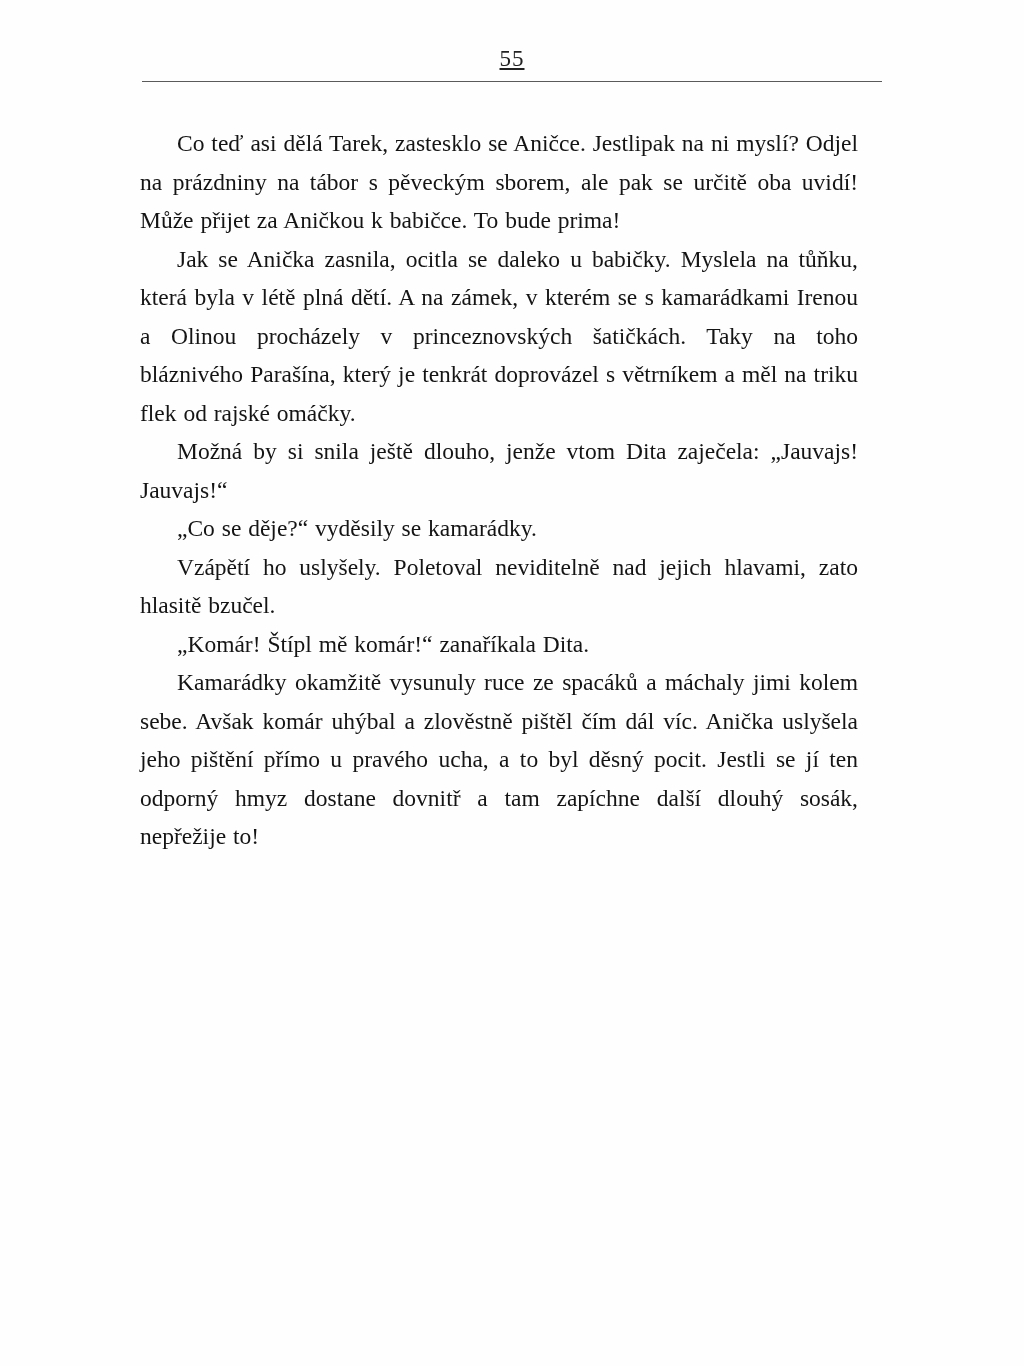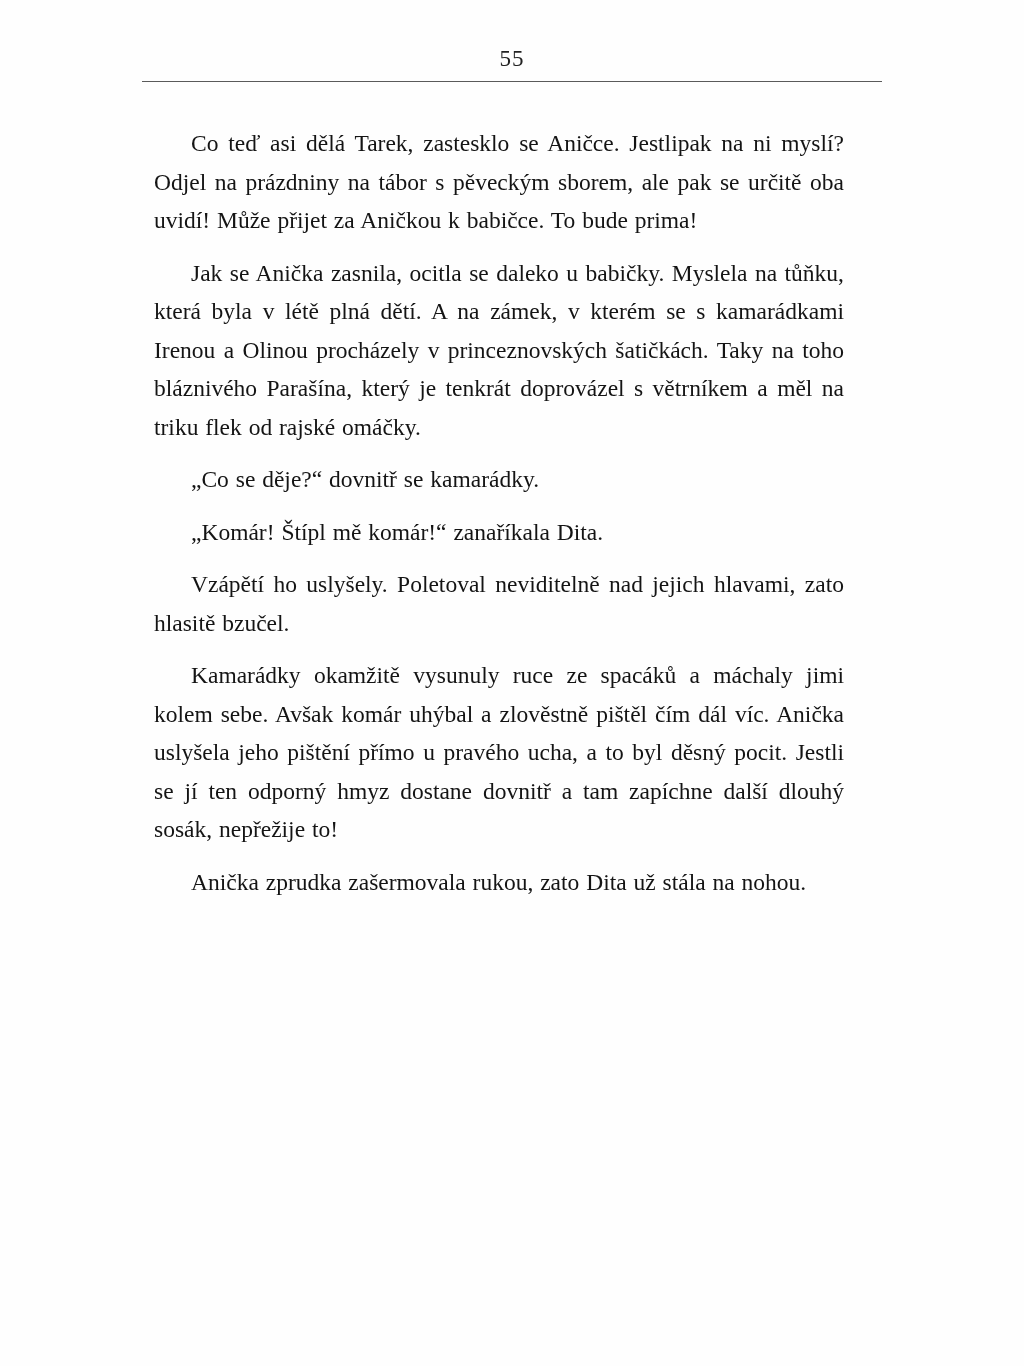--- a/index.html
+++ b/index.html
@@ -24,52 +24,53 @@
     padding-top: 46px;
   }
   .page-number {
     width: 740px;
     margin: 0 0 0 142px;
     text-align: center;
     font-size: 23px;
     line-height: 26px;
     letter-spacing: 1px;
     color: #222222;
+    text-decoration: underline;
   }
   .header-rule {
     width: 740px;
     margin: 9px 0 0 142px;
     border: none;
     border-top: 1px solid #5a5a5a;
     height: 0;
   }
   .text-block {
     width: 718px;
     margin: 42px 0 0 140px;
   }
   .text-block p {
-    margin: 14px;
+    margin: 0;
     font-size: 23.5px;
     line-height: 38.5px;
     text-align: justify;
     text-indent: 37px;
     color: #141414;
     word-spacing: 1px;
   }
 </style>
 </head>
 <body>
 
 <div class="page">
   <div class="page-header">
     <div class="page-number">55</div>
     <hr class="header-rule">
   </div>
   <div class="text-block">
     <p>Co teď asi dělá Tarek, zastesklo se Aničce. Jestlipak na ni myslí? Odjel na prázdniny na tábor s pěveckým sborem, ale pak se určitě oba uvidí! Může přijet za Aničkou k babičce. To bude prima!</p>
     <p>Jak se Anička zasnila, ocitla se daleko u babičky. Myslela na tůňku, která byla v létě plná dětí. A na zámek, v kterém se s kamarádkami Irenou a Olinou procházely v princeznovských šatičkách. Taky na toho bláznivého Parašína, který je tenkrát doprovázel s větrníkem a měl na triku flek od rajské omáčky.</p>
-    <p>„Co se děje?“ dovnitř se kamarádky.</p>
+    <p>Možná by si snila ještě dlouho, jenže vtom Dita zaječela: „Jauvajs! Jauvajs!“</p>
+    <p>„Co se děje?“ vyděsily se kamarádky.</p>
+    <p>Vzápětí ho uslyšely. Poletoval neviditelně nad jejich hlavami, zato hlasitě bzučel.</p>
     <p>„Komár! Štípl mě komár!“ zanaříkala Dita.</p>
-    <p>Vzápětí ho uslyšely. Poletoval neviditelně nad jejich hlavami, zato hlasitě bzučel.</p>
     <p>Kamarádky okamžitě vysunuly ruce ze spacáků a máchaly jimi kolem sebe. Avšak komár uhýbal a zlověstně pištěl čím dál víc. Anička uslyšela jeho pištění přímo u pravého ucha, a to byl děsný pocit. Jestli se jí ten odporný hmyz dostane dovnitř a tam zapíchne další dlouhý sosák, nepřežije to!</p>
-    <p>Anička zprudka zašermovala rukou, zato Dita už stála na nohou.</p>
   </div>
 </div>
 
 </body></html>

